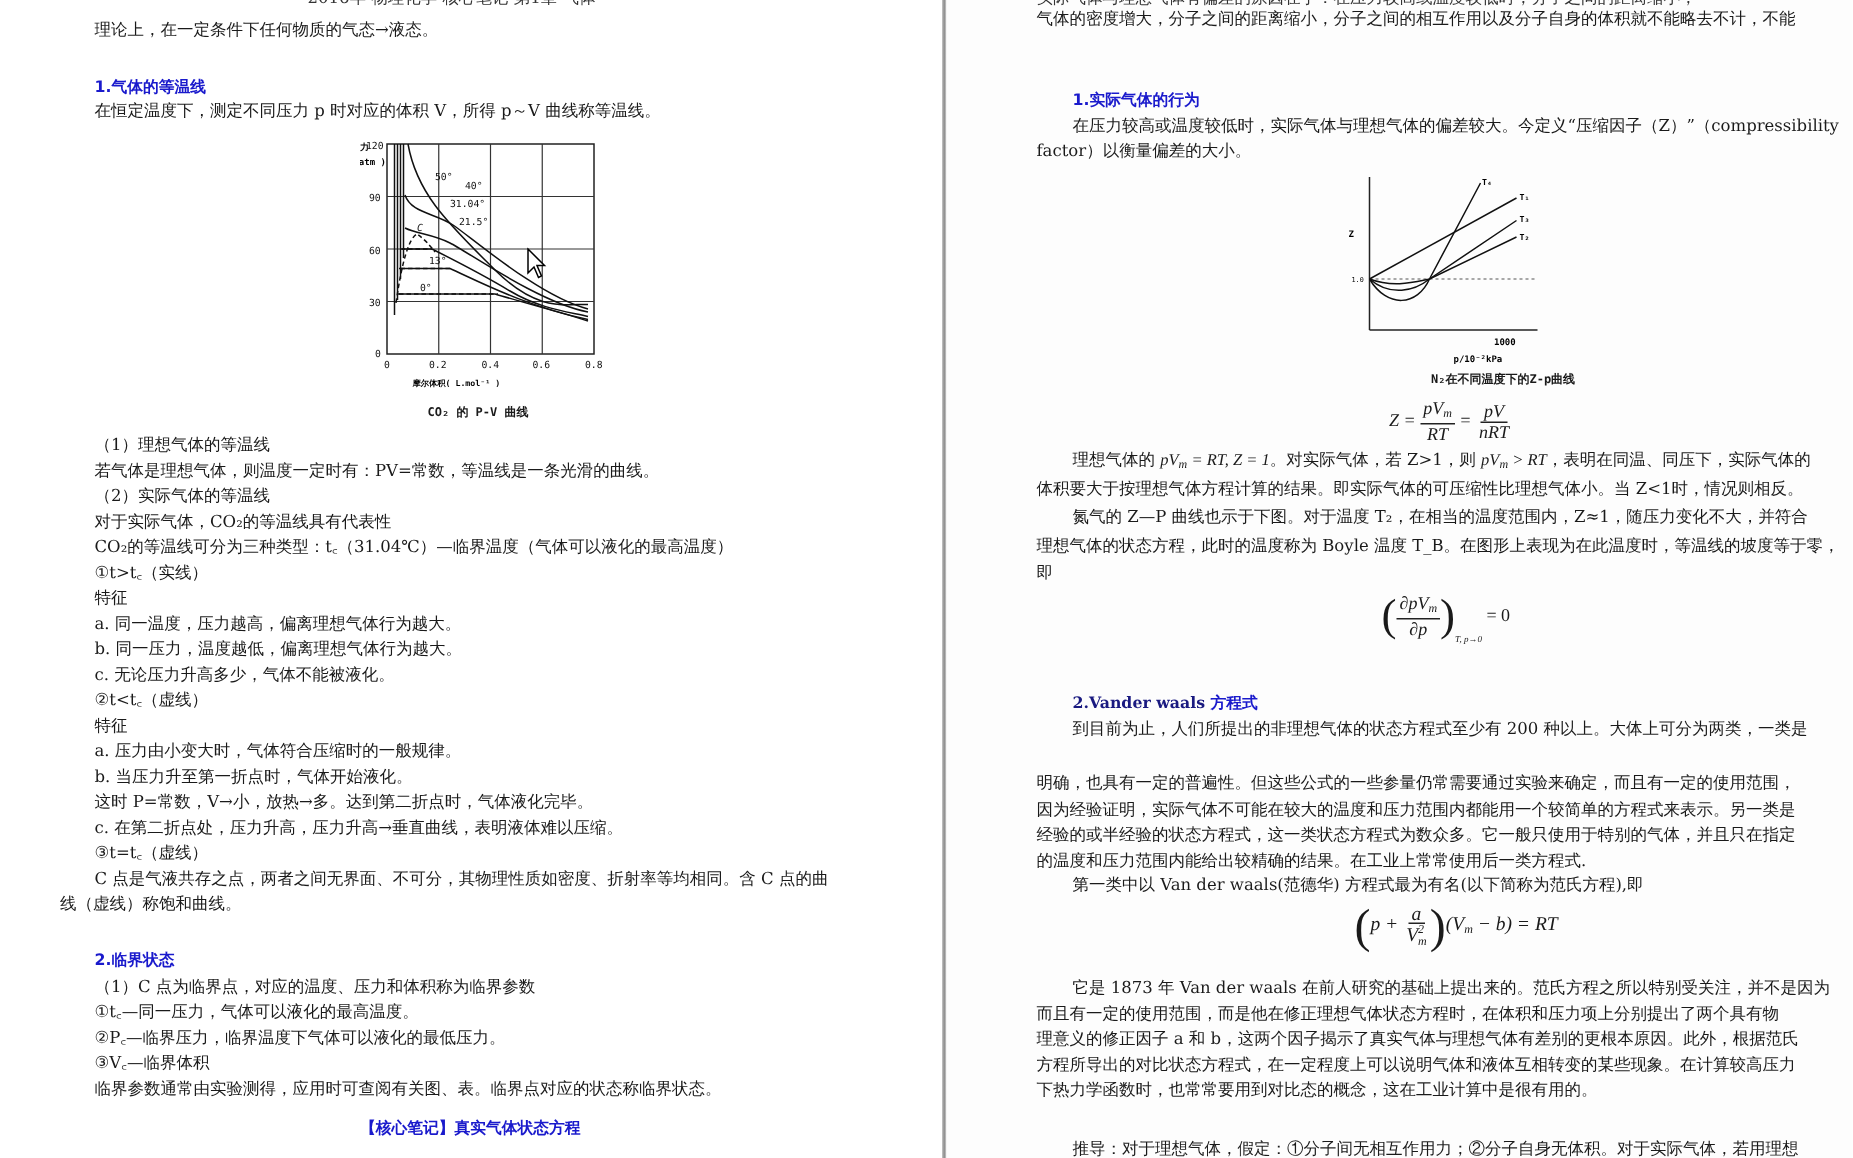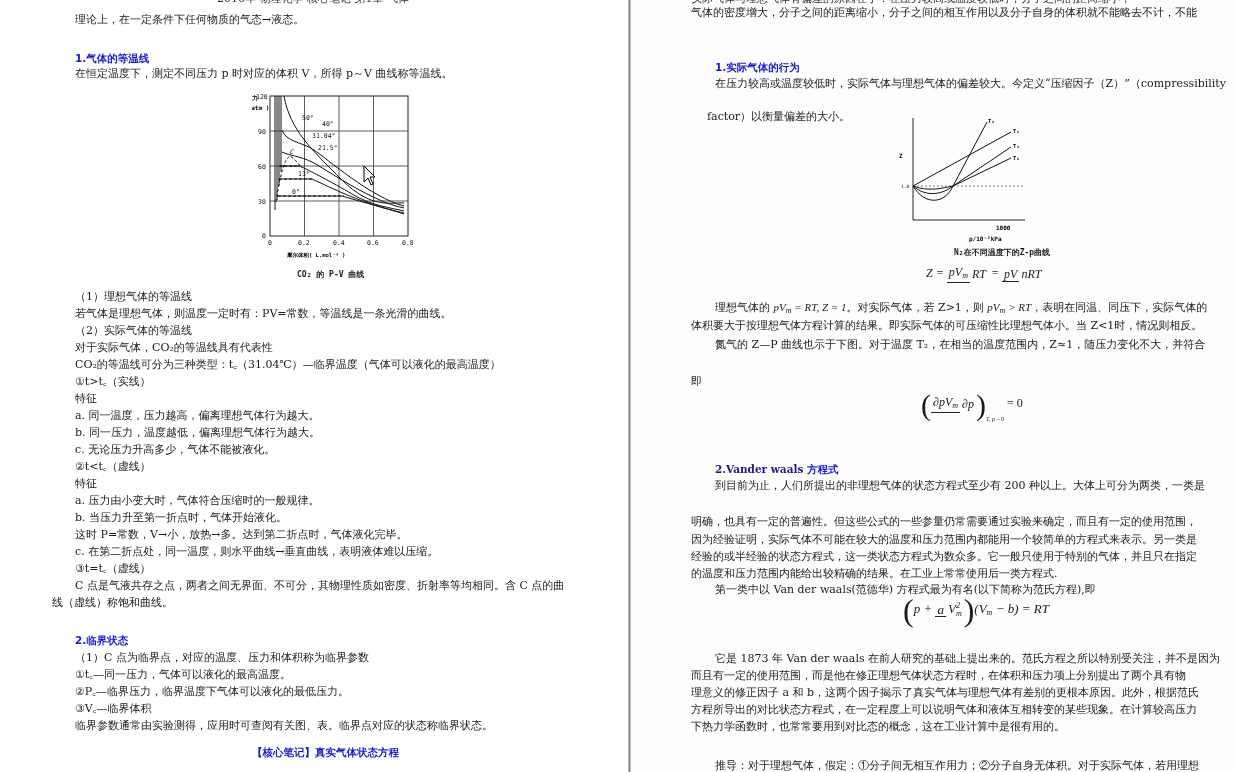--- a/index.html
+++ b/index.html
@@ -3,31 +3,31 @@
 <meta charset="utf-8">
 <style>
   html, body { margin:0; padding:0; }
   body {
     width:1235px; height:772px; overflow:hidden; position:relative;
     background:#ffffff;
     font-family:"DejaVu Serif","Liberation Serif",serif;
     color:#1a1a1a;
   }
   .page { position:absolute; top:0; height:772px; background:#fff; overflow:hidden; }
-  #page-left { left:12px; width:628px;padding-left:18px; }
+  #page-left { left:0; width:628px;padding-left:18px; }
   #page-right { left:631px; width:604px; background:#fdfdfd; }
   #page-separator { position:absolute; left:628px; top:0; width:3px; height:772px;
     background:linear-gradient(to right,#c8c8c8,#8a8a8a,#d8d8d8); }
   .line { position:absolute; font-size:11px; line-height:14px; white-space:nowrap; }
   .heading { color:#1a1acc; font-weight:bold; font-family:"DejaVu Sans","Liberation Sans",sans-serif; font-size:10.5px; }
   .cut-top { position:absolute; top:-9px; font-size:11px; color:#333; white-space:nowrap; }
   .caption { font-family:"DejaVu Sans Mono","Liberation Mono",monospace; font-weight:bold; font-size:8px; }
   .math { font-family:"Liberation Serif","DejaVu Serif",serif; font-style:italic; }
   .sub { font-size:8px; vertical-align:-2px; }
-  .frac { display:inline-flex; align-items:center; vertical-align:middle; line-height:13px; }
+  .frac { display:inline-flex; flex-direction:column; align-items:center; vertical-align:middle; line-height:13px; }
   .frac .num { border-bottom:1px solid #222; padding:0 2px; }
   .frac .den { padding:0 2px; }
   svg text { font-family:"DejaVu Sans Mono","Liberation Mono",monospace; }
   .cursor { position:absolute; }
 </style>
 </head>
 <body>
 
 <div class="page" id="page-left">
   <div class="cut-top" style="left:205px;">2016年 物理化学 核心笔记 第1章 气体</div>
@@ -110,21 +110,21 @@
   <div class="line" style="left:63px; top:375px;">①t&gt;t꜀（实线）</div>
   <div class="line" style="left:63px; top:392px;">特征</div>
   <div class="line" style="left:63px; top:409px;">a. 同一温度，压力越高，偏离理想气体行为越大。</div>
   <div class="line" style="left:63px; top:426px;">b. 同一压力，温度越低，偏离理想气体行为越大。</div>
   <div class="line" style="left:63px; top:443px;">c. 无论压力升高多少，气体不能被液化。</div>
   <div class="line" style="left:63px; top:460px;">②t&lt;t꜀（虚线）</div>
   <div class="line" style="left:63px; top:477px;">特征</div>
   <div class="line" style="left:63px; top:494px;">a. 压力由小变大时，气体符合压缩时的一般规律。</div>
   <div class="line" style="left:63px; top:511px;">b. 当压力升至第一折点时，气体开始液化。</div>
   <div class="line" style="left:63px; top:528px;">这时 P=常数，V→小，放热→多。达到第二折点时，气体液化完毕。</div>
-  <div class="line" style="left:63px; top:545px;">c. 在第二折点处，同一温度，则水平曲线→垂直曲线，表明液体难以压缩。</div>
+  <div class="line" style="left:63px; top:545px;">c. 在第二折点处，压力升高，压力升高→垂直曲线，表明液体难以压缩。</div>
   <div class="line" style="left:63px; top:562px;">③t=t꜀（虚线）</div>
   <div class="line" style="left:63px; top:579px;">C 点是气液共存之点，两者之间无界面、不可分，其物理性质如密度、折射率等均相同。含 C 点的曲</div>
   <div class="line" style="left:40px; top:596px;">线（虚线）称饱和曲线。</div>
 
   <div class="line heading" style="left:63px; top:633px;">2.临界状态</div>
   <div class="line" style="left:63px; top:651px;">（1）C 点为临界点，对应的温度、压力和体积称为临界参数</div>
   <div class="line" style="left:63px; top:668px;">①t꜀—同一压力，气体可以液化的最高温度。</div>
   <div class="line" style="left:63px; top:685px;">②P꜀—临界压力，临界温度下气体可以液化的最低压力。</div>
   <div class="line" style="left:63px; top:702px;">③V꜀—临界体积</div>
   <div class="line" style="left:63px; top:719px;">临界参数通常由实验测得，应用时可查阅有关图、表。临界点对应的状态称临界状态。</div>
@@ -134,21 +134,21 @@
 
 <div id="page-separator"></div>
 
 <div class="page" id="page-right">
   <div class="cut-top" style="left:60px;">实际气体与理想气体有偏差的原因在于：在压力较高或温度较低时，分子之间的距离缩小，</div>
 
   <div class="line" style="left:60px; top:6px;">气体的密度增大，分子之间的距离缩小，分子之间的相互作用以及分子自身的体积就不能略去不计，不能</div>
 
   <div class="line heading" style="left:84px; top:60px;">1.实际气体的行为</div>
   <div class="line" style="left:84px; top:77px;">在压力较高或温度较低时，实际气体与理想气体的偏差较大。今定义“压缩因子（Z）”（compressibility</div>
-  <div class="line" style="left:60px; top:110px;margin-left:16px;">factor）以衡量偏差的大小。</div>
+  <div class="line" style="left:60px; top:94px;">factor）以衡量偏差的大小。</div>
 
   <svg style="position:absolute; left:264px; top:114px;" width="140" height="150" viewBox="0 0 140 150">
     <line x1="18" y1="4" x2="18" y2="106" stroke="#222" stroke-width="1"></line>
     <line x1="18" y1="106" x2="130" y2="106" stroke="#222" stroke-width="1"></line>
     <line x1="18" y1="72" x2="130" y2="72" stroke="#555" stroke-width="0.8" stroke-dasharray="2,2"></line>
     <text x="4" y="44" font-size="6" font-weight="bold">Z</text>
     <text x="6" y="74" font-size="4.5">1.0</text>
     <g stroke="#111" stroke-width="1" fill="none">
       <path d="M18 72 C30 92, 50 90, 58 72 L92 8"></path>
       <path d="M18 72 L116 18"></path>
@@ -177,20 +177,21 @@
         <span class="num">pV</span>
         <span class="den">nRT</span>
       </span>
   </div>
 
   <div class="line" style="left:84px; top:300px;">
     <span>理想气体的 </span><span class="math"><span>pV</span><span class="sub">m</span><span> = RT, Z = 1</span></span><span>。对实际气体，若 Z&gt;1，则 </span><span class="math"><span>pV</span><span class="sub">m</span><span> &gt; RT</span></span><span>，表明在同温、同压下，实际气体的</span>
   </div>
   <div class="line" style="left:60px; top:319px;">体积要大于按理想气体方程计算的结果。即实际气体的可压缩性比理想气体小。当 Z&lt;1时，情况则相反。</div>
   <div class="line" style="left:84px; top:338px;">氮气的 Z—P 曲线也示于下图。对于温度 T₂，在相当的温度范围内，Z≈1，随压力变化不大，并符合</div>
+  <div class="line" style="left:60px; top:357px;">理想气体的状态方程，此时的温度称为 Boyle 温度 T_B。在图形上表现为在此温度时，等温线的坡度等于零，</div>
   <div class="line" style="left:60px; top:375px;">即</div>
 
   <div class="line math" style="left:290px; top:396px; font-size:12px; line-height:14px;">
     <span style="font-size:30px; font-style:normal; vertical-align:middle;">(</span><span class="frac">
         <span class="num"><span>∂pV</span><span class="sub">m</span></span>
         <span class="den">∂p</span>
       </span><span style="font-size:30px; font-style:normal; vertical-align:middle;">)</span><span style="font-size:6px; vertical-align:-14px;">T, p→0</span>
     <span style="font-style:normal;">= 0</span>
   </div>
 

